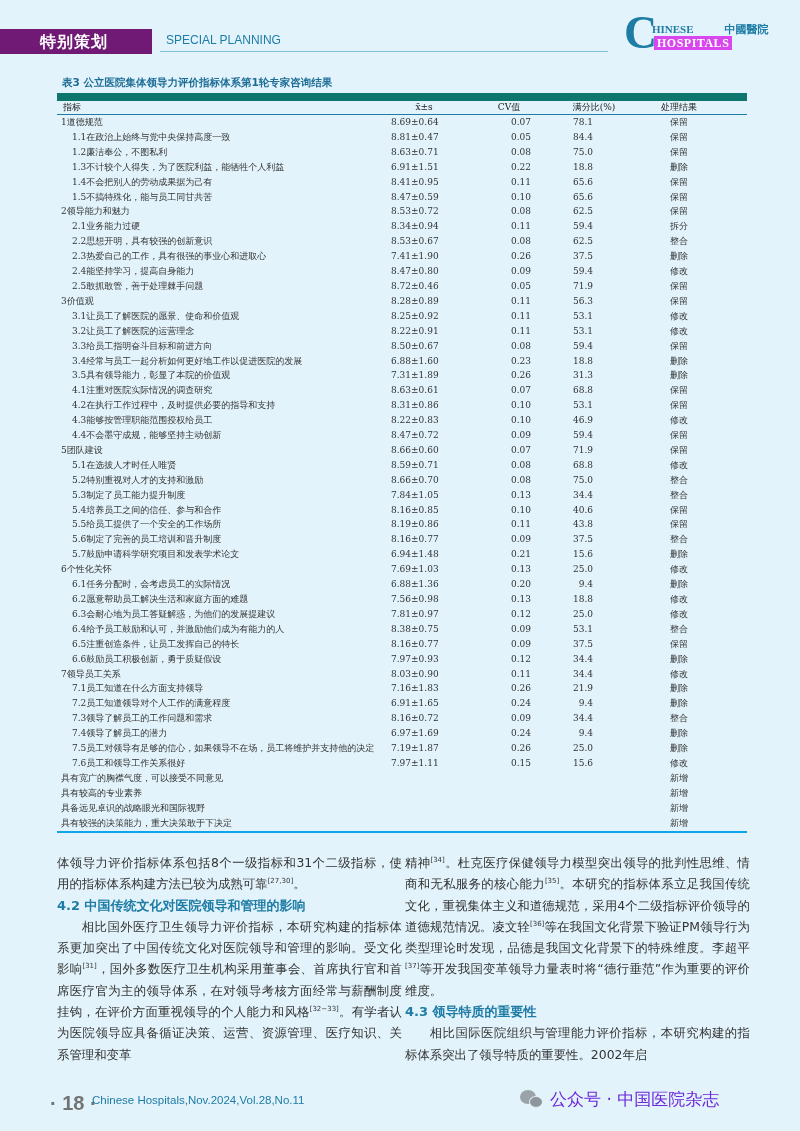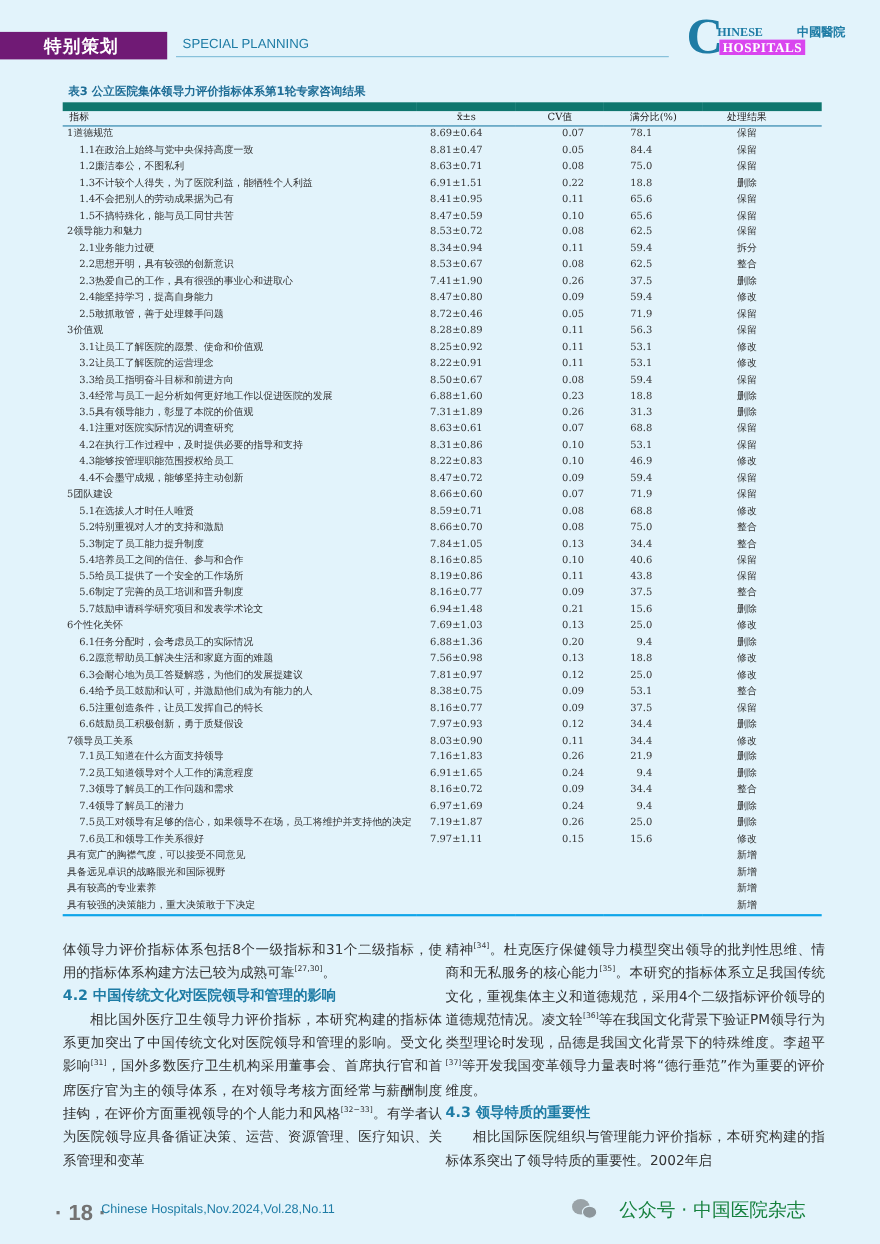--- a/index.html
+++ b/index.html
@@ -40,21 +40,21 @@
   .col-left { left: 57px; }
   .col-right { left: 405px; }
   .body-text p { text-indent: 0; }
   .body-text p.indent { text-indent: 2em; }
   .body-text h3 { font-size: 13px; color: #1e7ca5; font-weight: bold; line-height: 21.3px; }
   sup { font-size: 7px; vertical-align: super; line-height: 0; }
 
   .footer { position: absolute; left: 0; top: 1088px; width: 800px; height: 30px; }
   .page-num { position: absolute; left: 50px; top: 4px; font-family: "Liberation Sans", sans-serif; font-weight: bold; font-size: 20px; color: #737373; }
   .journal { position: absolute; left: 92px; top: 6px; font-family: "Liberation Sans", sans-serif; font-size: 11.5px; color: #1e7ca5; }
-  .watermark { position: absolute; left: 520px; top: 0; font-family: "DejaVu Sans", sans-serif; font-size: 17px; color: #15803d; display: flex; align-items: center; gap: 19px; }
+  .watermark { position: absolute; left: 520px; top: 0; font-family: "DejaVu Sans", sans-serif; font-size: 17px; color: #6d28d9; display: flex; align-items: center; gap: 6px; }
   .wm-icon { width: 24px; height: 20px; position: relative; }
   .wm-icon .b1 { position: absolute; left: 0; top: 0; width: 16px; height: 14px; background: #9aa3a8; border-radius: 50%; }
   .wm-icon .b2 { position: absolute; left: 9px; top: 6px; width: 14px; height: 12px; background: #8d969b; border-radius: 50%; border: 1px solid #e2f3fb; }
 </style>
 </head>
 <body>
 
 <div class="header">
   <div class="section-tag">特别策划</div>
   <div class="section-en">SPECIAL PLANNING</div>
@@ -389,28 +389,28 @@
           <td class="c-res">修改</td>
         </tr>
         <tr>
           <td class="c-name">具有宽广的胸襟气度，可以接受不同意见</td>
           <td class="c-mean"></td>
           <td class="c-cv"></td>
           <td class="c-full"></td>
           <td class="c-res">新增</td>
         </tr>
         <tr>
-          <td class="c-name">具备远见卓识的战略眼光和国际视野</td>
+          <td class="c-name">具有较高的专业素养</td>
           <td class="c-mean"></td>
           <td class="c-cv"></td>
           <td class="c-full"></td>
           <td class="c-res">新增</td>
         </tr>
         <tr>
-          <td class="c-name">具有较高的专业素养</td>
+          <td class="c-name">具备远见卓识的战略眼光和国际视野</td>
           <td class="c-mean"></td>
           <td class="c-cv"></td>
           <td class="c-full"></td>
           <td class="c-res">新增</td>
         </tr>
         <tr>
           <td class="c-name">具有较强的决策能力，重大决策敢于下决定</td>
           <td class="c-mean"></td>
           <td class="c-cv"></td>
           <td class="c-full"></td>

